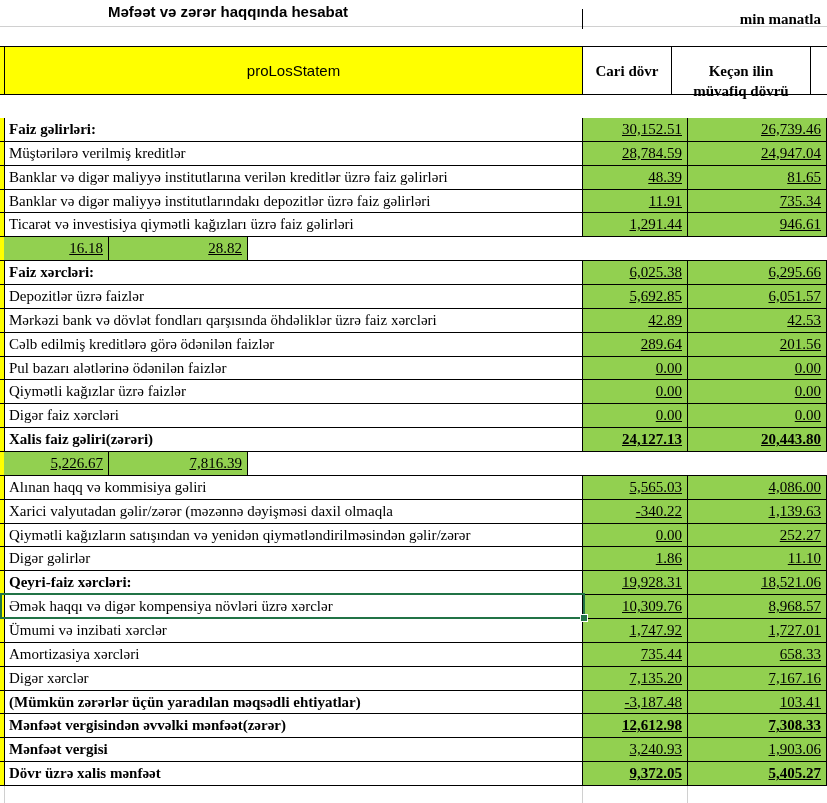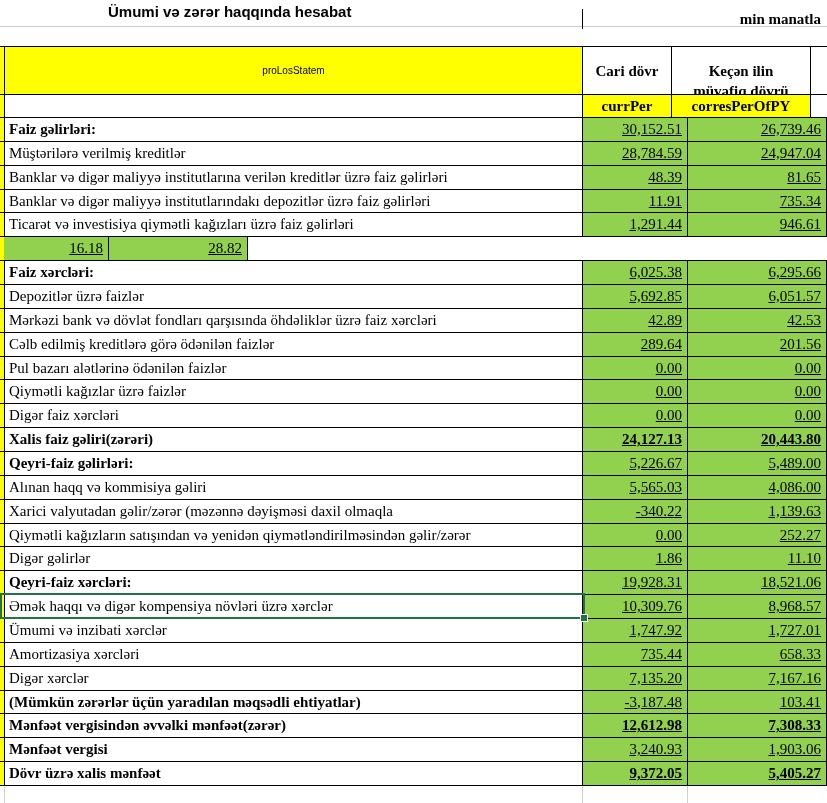--- a/index.html
+++ b/index.html
@@ -19,21 +19,21 @@
   .hdr2{position:absolute;left:0;top:95px;width:827px;height:23px;box-sizing:border-box;
         border-bottom:1px solid var(--black);display:flex;}
   .sliver{width:4px;background:var(--yellow);flex:none;}
   .cellA{width:579px;flex:none;box-sizing:border-box;border-left:1px solid var(--black);
          border-right:1px solid var(--black);display:flex;align-items:center;}
   .cellB{width:89px;flex:none;box-sizing:border-box;border-right:1px solid var(--black);
          display:flex;align-items:center;justify-content:center;}
   .cellC{width:139px;flex:none;box-sizing:border-box;border-right:1px solid var(--black);
          display:flex;align-items:center;justify-content:center;text-align:center;}
   .hdr1 .cellA{background:var(--yellow);justify-content:center;
-               font-family:"Liberation Sans",sans-serif;font-size:10px;}
+               font-family:"Liberation Sans",sans-serif;font-size:15px;}
   .hdr1 .cellB,.hdr1 .cellC{background:#fff;font-weight:bold;font-size:15px;line-height:20px;}
   .hdr1 .cellC span{display:inline-block;max-width:116px;margin-top:20px;}
   .hdr2 .cellA{background:#fff;}
   .hdr2 .cellB,.hdr2 .cellC{background:var(--yellow);font-weight:bold;font-size:15px;}
   .rows-wrap{position:absolute;left:0;top:118px;width:827px;height:668px;display:flex;flex-direction:column;}
   .row{flex:1;display:flex;box-sizing:border-box;border-bottom:1px solid var(--black);position:relative;}
   .row .lbl{width:579px;flex:none;box-sizing:border-box;border-left:1px solid var(--black);
             border-right:1px solid var(--black);background:#fff;display:flex;align-items:center;
             padding-left:4px;font-size:15px;white-space:nowrap;overflow:hidden;}
   .row .val{box-sizing:border-box;border-right:1px solid var(--black);background:var(--green);
@@ -46,49 +46,39 @@
   .row.selected::after{content:"";position:absolute;left:580px;bottom:-4px;width:6px;height:6px;
             background:var(--sel);border:1px solid #fff;z-index:5;}
   .footer{position:absolute;left:0;top:786px;width:827px;height:17px;background:#fff;}
   .fgl{position:absolute;top:0;height:17px;width:0;border-left:1px solid var(--gray);}
 </style>
 </head>
 <body>
 
 <div class="sheet">
 
-  <div class="title">Ümumi və zərər haqqında hesabat</div>
+  <div class="title">Məfəət və zərər haqqında hesabat</div>
 
   <div class="gridline-top"></div>
 
   <div class="min-row">min manatla</div>
 
   <div class="hdr1">
     <div class="sliver"></div>
     <div class="cellA">
       <span style="width:100%;text-align:center;">proLosStatem</span>
     </div>
     <div class="cellB">
       <span>Cari dövr</span>
     </div>
     <div class="cellC">
       <span>Keçən ilin müvafiq dövrü</span>
     </div>
   </div>
 
-  <div class="hdr2">
-    <div class="sliver"></div>
-    <div class="cellA"></div>
-    <div class="cellB">
-      <span>currPer</span>
-    </div>
-    <div class="cellC">
-      <span>corresPerOfPY</span>
-    </div>
-  </div>
 
   <div class="rows-wrap">
       <div class="row">
         <div class="sliver"></div>
         <div class="lbl bold">Faiz gəlirləri:</div>
         <div class="val b">30,152.51</div>
         <div class="val c">26,739.46</div>
       </div>
       <div class="row">
         <div class="sliver"></div>
@@ -162,23 +152,22 @@
         <div class="val c">0.00</div>
       </div>
       <div class="row">
         <div class="sliver"></div>
         <div class="lbl bold">Xalis faiz gəliri(zərəri)</div>
         <div class="val b bold">24,127.13</div>
         <div class="val c bold">20,443.80</div>
       </div>
       <div class="row">
         <div class="sliver"></div>
-        <div class="lbl bold">Qeyri-faiz gəlirləri:</div>
         <div class="val b">5,226.67</div>
-        <div class="val c">5,489.00</div>
+        <div class="val c">7,816.39</div>
       </div>
       <div class="row">
         <div class="sliver"></div>
         <div class="lbl">Alınan haqq və kommisiya gəliri</div>
         <div class="val b">5,565.03</div>
         <div class="val c">4,086.00</div>
       </div>
       <div class="row">
         <div class="sliver"></div>
         <div class="lbl">Xarici valyutadan gəlir/zərər (məzənnə dəyişməsi daxil olmaqla</div>

